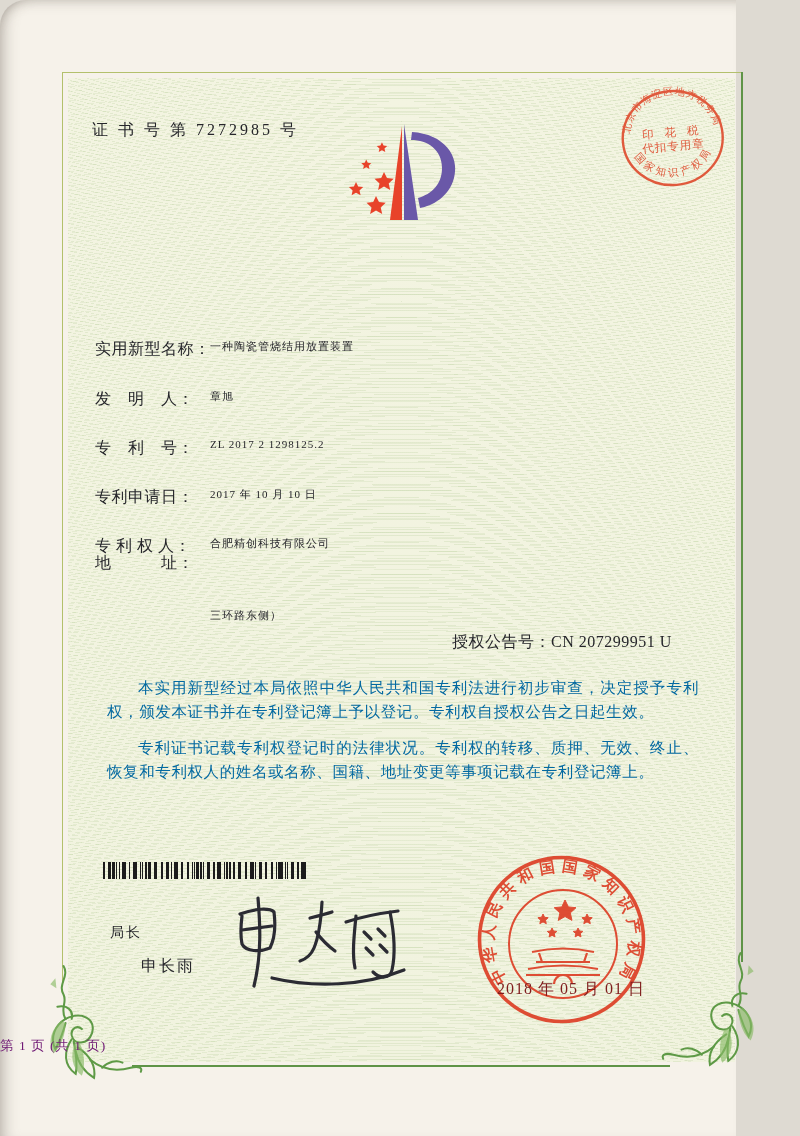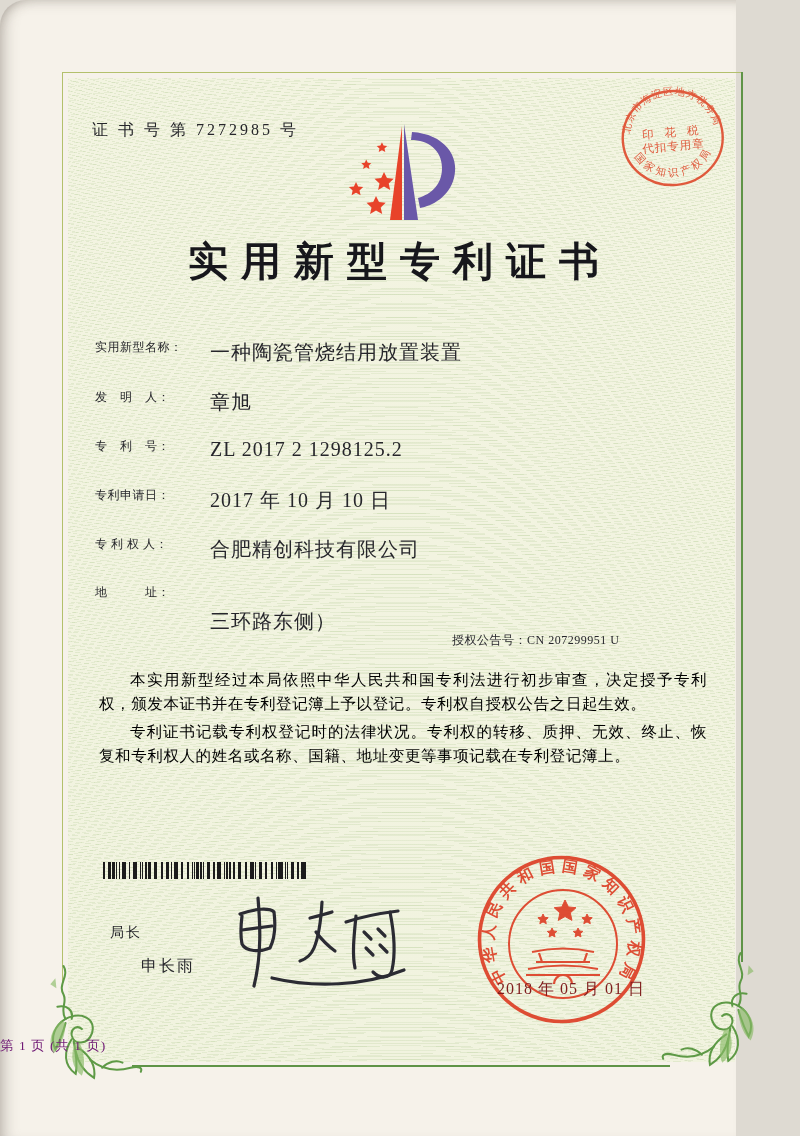--- a/index.html
+++ b/index.html
@@ -32,26 +32,26 @@
       repeating-radial-gradient(ellipse 1400px 900px at 50% -420px,
         rgba(140,178,104,.16) 0 1px, rgba(0,0,0,0) 1px 5px),
       repeating-radial-gradient(ellipse 1500px 1000px at 50% 1500px,
         rgba(140,178,104,.12) 0 1px, rgba(0,0,0,0) 1px 7px),
       linear-gradient(#f3f4e1,#f1f3df);
   }
   .txt{position:absolute;color:#26262b;}
   .cert-no{left:92px;top:120px;font-size:16px;letter-spacing:3px;}
   .title{left:0;top:234px;width:800px;text-align:center;
     font-size:40px;font-weight:bold;letter-spacing:13px;color:#17171c;}
-  .f-label{font-size:12px;letter-spacing:.5px;}
-  .f-value{font-size:20px;letter-spacing:1px;}
+  .f-label{font-size:16px;letter-spacing:.5px;}
+  .f-value{font-size:11px;letter-spacing:1px;}
   .para-box{position:absolute;left:95px;top:664px;width:616px;}
   .para-box p{
-    margin:4px;font-size:15.5px;line-height:24px;text-indent:2em;
-    text-align:justify;color:#000000;letter-spacing:.6px;
+    margin:12px;font-size:15.5px;line-height:24px;text-indent:2em;
+    text-align:justify;color:#0369a1;letter-spacing:.6px;
   }
   .barcode{
     position:absolute;left:103px;top:862px;width:203px;height:17px;
     background:
       repeating-linear-gradient(90deg,#1c1c1c 0 2px,rgba(0,0,0,0) 2px 5px,
         #1c1c1c 5px 6px,rgba(0,0,0,0) 6px 9px,#1c1c1c 9px 12px,
         rgba(0,0,0,0) 12px 16px,#1c1c1c 16px 17px,rgba(0,0,0,0) 17px 21px),
       repeating-linear-gradient(90deg,#1c1c1c 0 1px,rgba(0,0,0,0) 1px 6px,
         #1c1c1c 6px 8px,rgba(0,0,0,0) 8px 13px);
   }
@@ -138,38 +138,37 @@
       <path id="ovalTop" d="M13.2,48.6 A41.8,39 0 0 1 98.8,48.6" fill="none"></path>
       <path id="ovalBot" d="M18.6,71 A42,38 0 0 0 91.4,71" fill="none"></path>
     </defs>
     <ellipse cx="56" cy="52" rx="50" ry="47" fill="none" stroke="#df4a2c" stroke-width="2.4"></ellipse>
     <text class="arcT"><textPath href="#ovalTop" startOffset="50%" text-anchor="middle">北京市海淀区地方税务局</textPath></text>
     <text class="stampC1" x="56" y="50" text-anchor="middle">印 花 税</text>
     <text class="stampC2" x="56" y="64" text-anchor="middle">代扣专用章</text>
     <text class="arcB"><textPath href="#ovalBot" startOffset="50%" text-anchor="middle">国家知识产权局</textPath></text>
   </svg>
 
-  <div class="txt title">实用新型专利证书</div>
 
   <div class="txt f-label" style="left:95px;top:339px">实用新型名称：</div>
   <div class="txt f-value" style="left:210px;top:339px">一种陶瓷管烧结用放置装置</div>
 
   <div class="txt f-label" style="left:95px;top:389px">发　明　人：</div>
   <div class="txt f-value" style="left:210px;top:389px">章旭</div>
 
   <div class="txt f-label" style="left:95px;top:438px">专　利　号：</div>
   <div class="txt f-value" style="left:210px;top:438px">ZL 2017 2 1298125.2</div>
 
   <div class="txt f-label" style="left:95px;top:487px">专利申请日：</div>
   <div class="txt f-value" style="left:210px;top:487px">2017 年 10 月 10 日</div>
 
   <div class="txt f-label" style="left:95px;top:536px">专 利 权 人：</div>
   <div class="txt f-value" style="left:210px;top:536px">合肥精创科技有限公司</div>
 
-  <div class="txt f-label" style="left:95px;top:584px">地　　　址：</div>
+  <div class="txt f-label" style="left:95px;top:553px">地　　　址：</div>
   <div class="txt f-value" style="left:210px;top:608px">三环路东侧）</div>
 
   <div class="txt f-label" style="left:452px;top:632px">授权公告号：CN 207299951 U</div>
 
   <div class="para-box">
     <p>本实用新型经过本局依照中华人民共和国专利法进行初步审查，决定授予专利权，颁发本证书并在专利登记簿上予以登记。专利权自授权公告之日起生效。</p>
     <p>专利证书记载专利权登记时的法律状况。专利权的转移、质押、无效、终止、恢复和专利权人的姓名或名称、国籍、地址变更等事项记载在专利登记簿上。</p>
   </div>
 
   <div class="barcode"></div>

